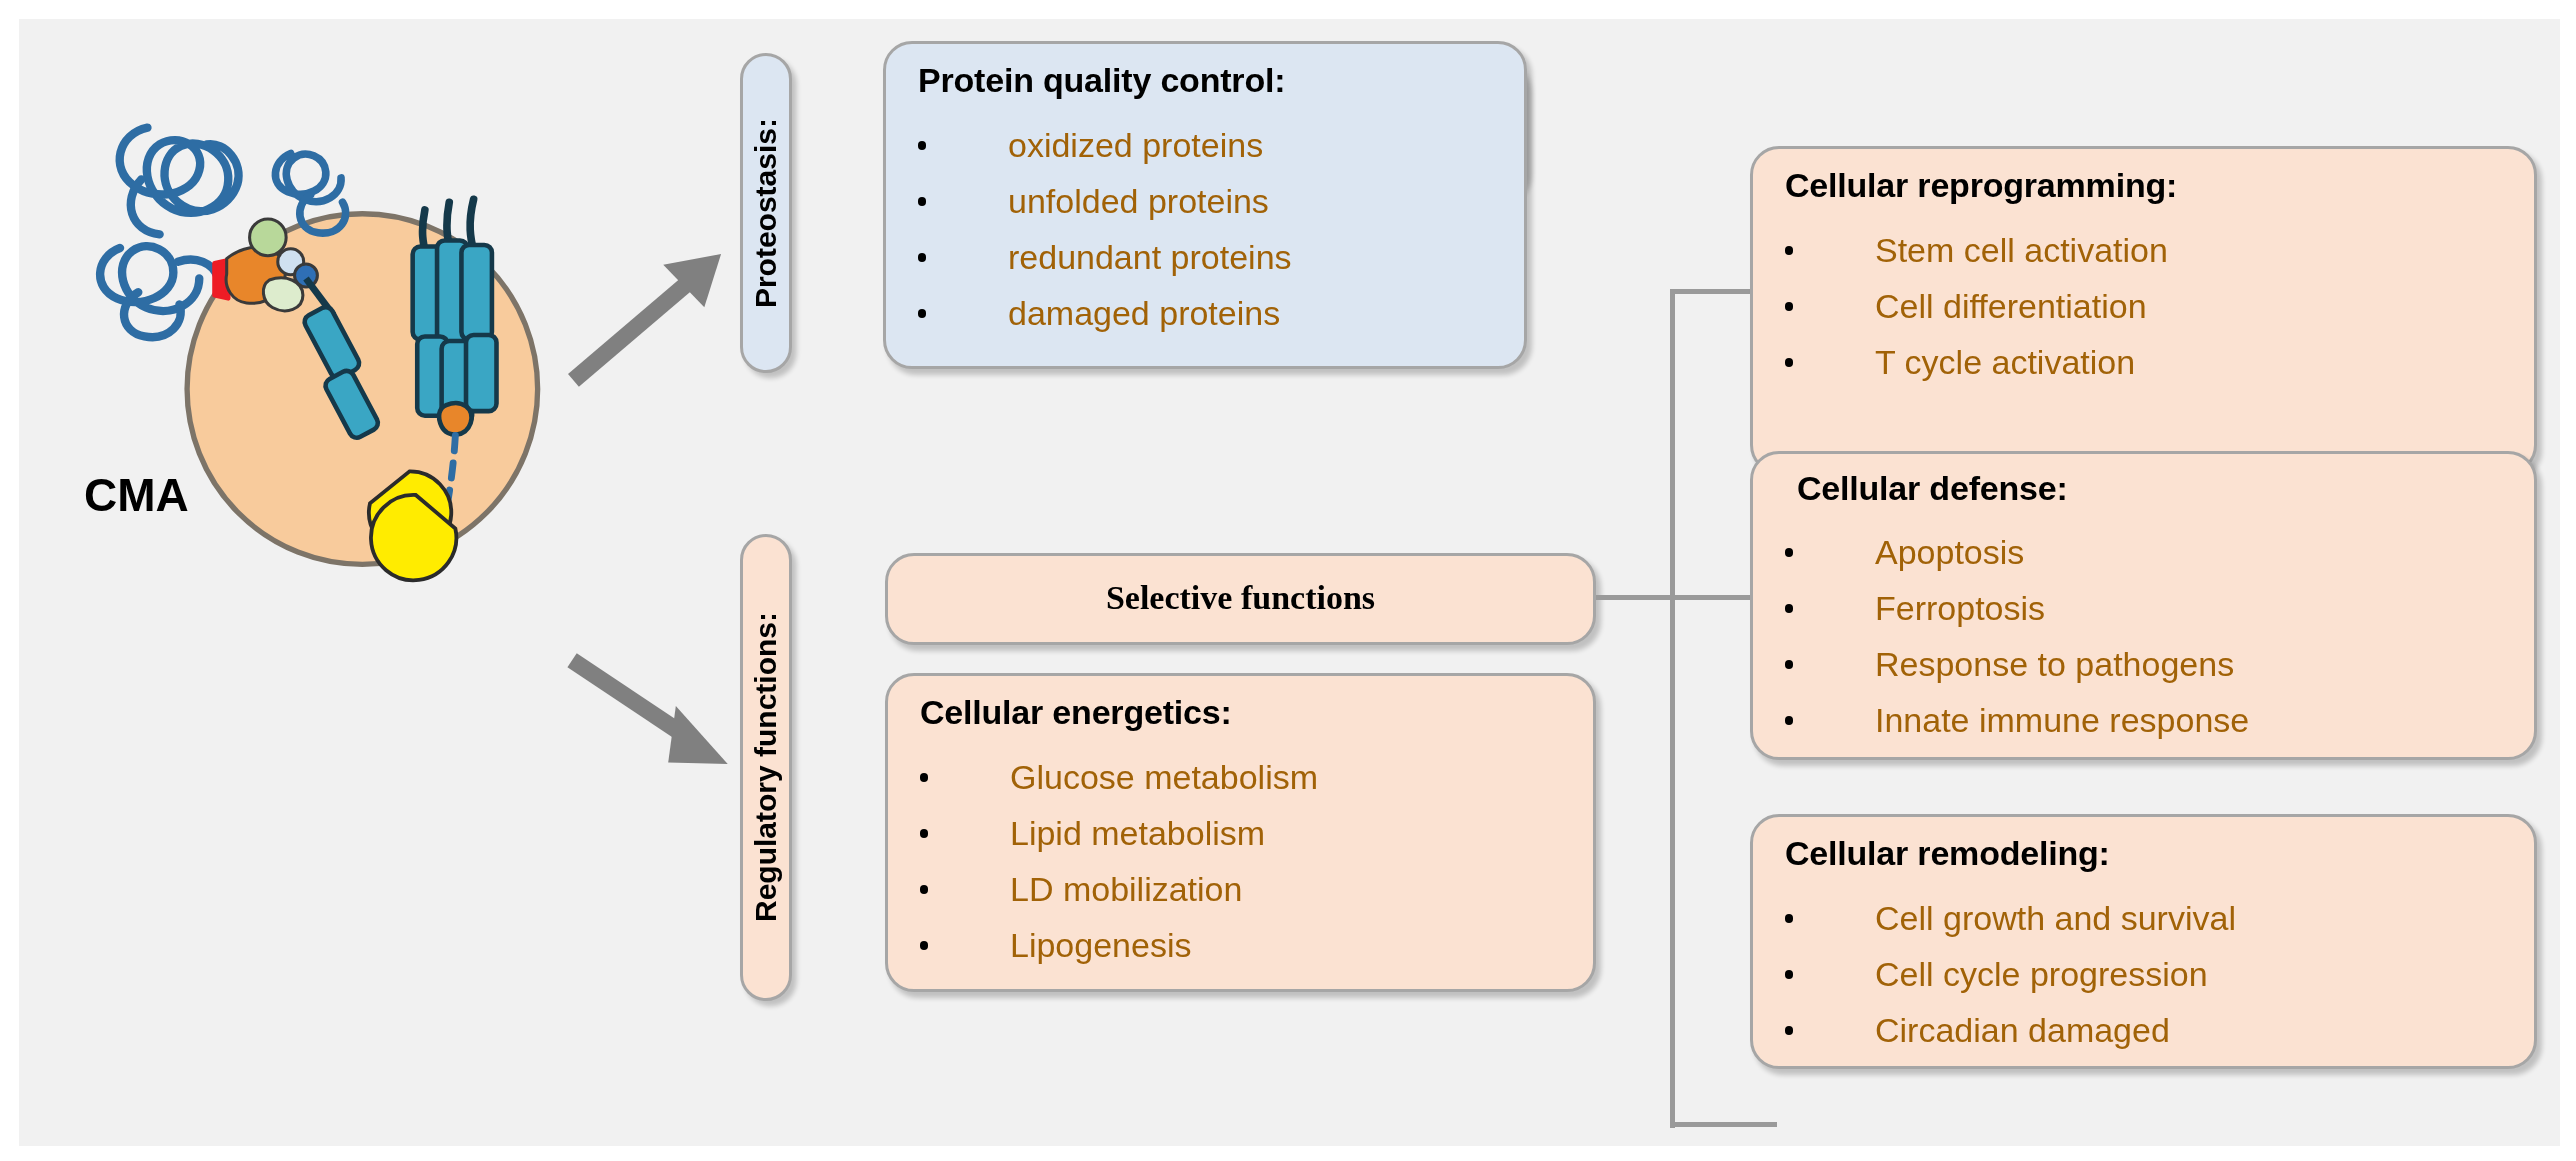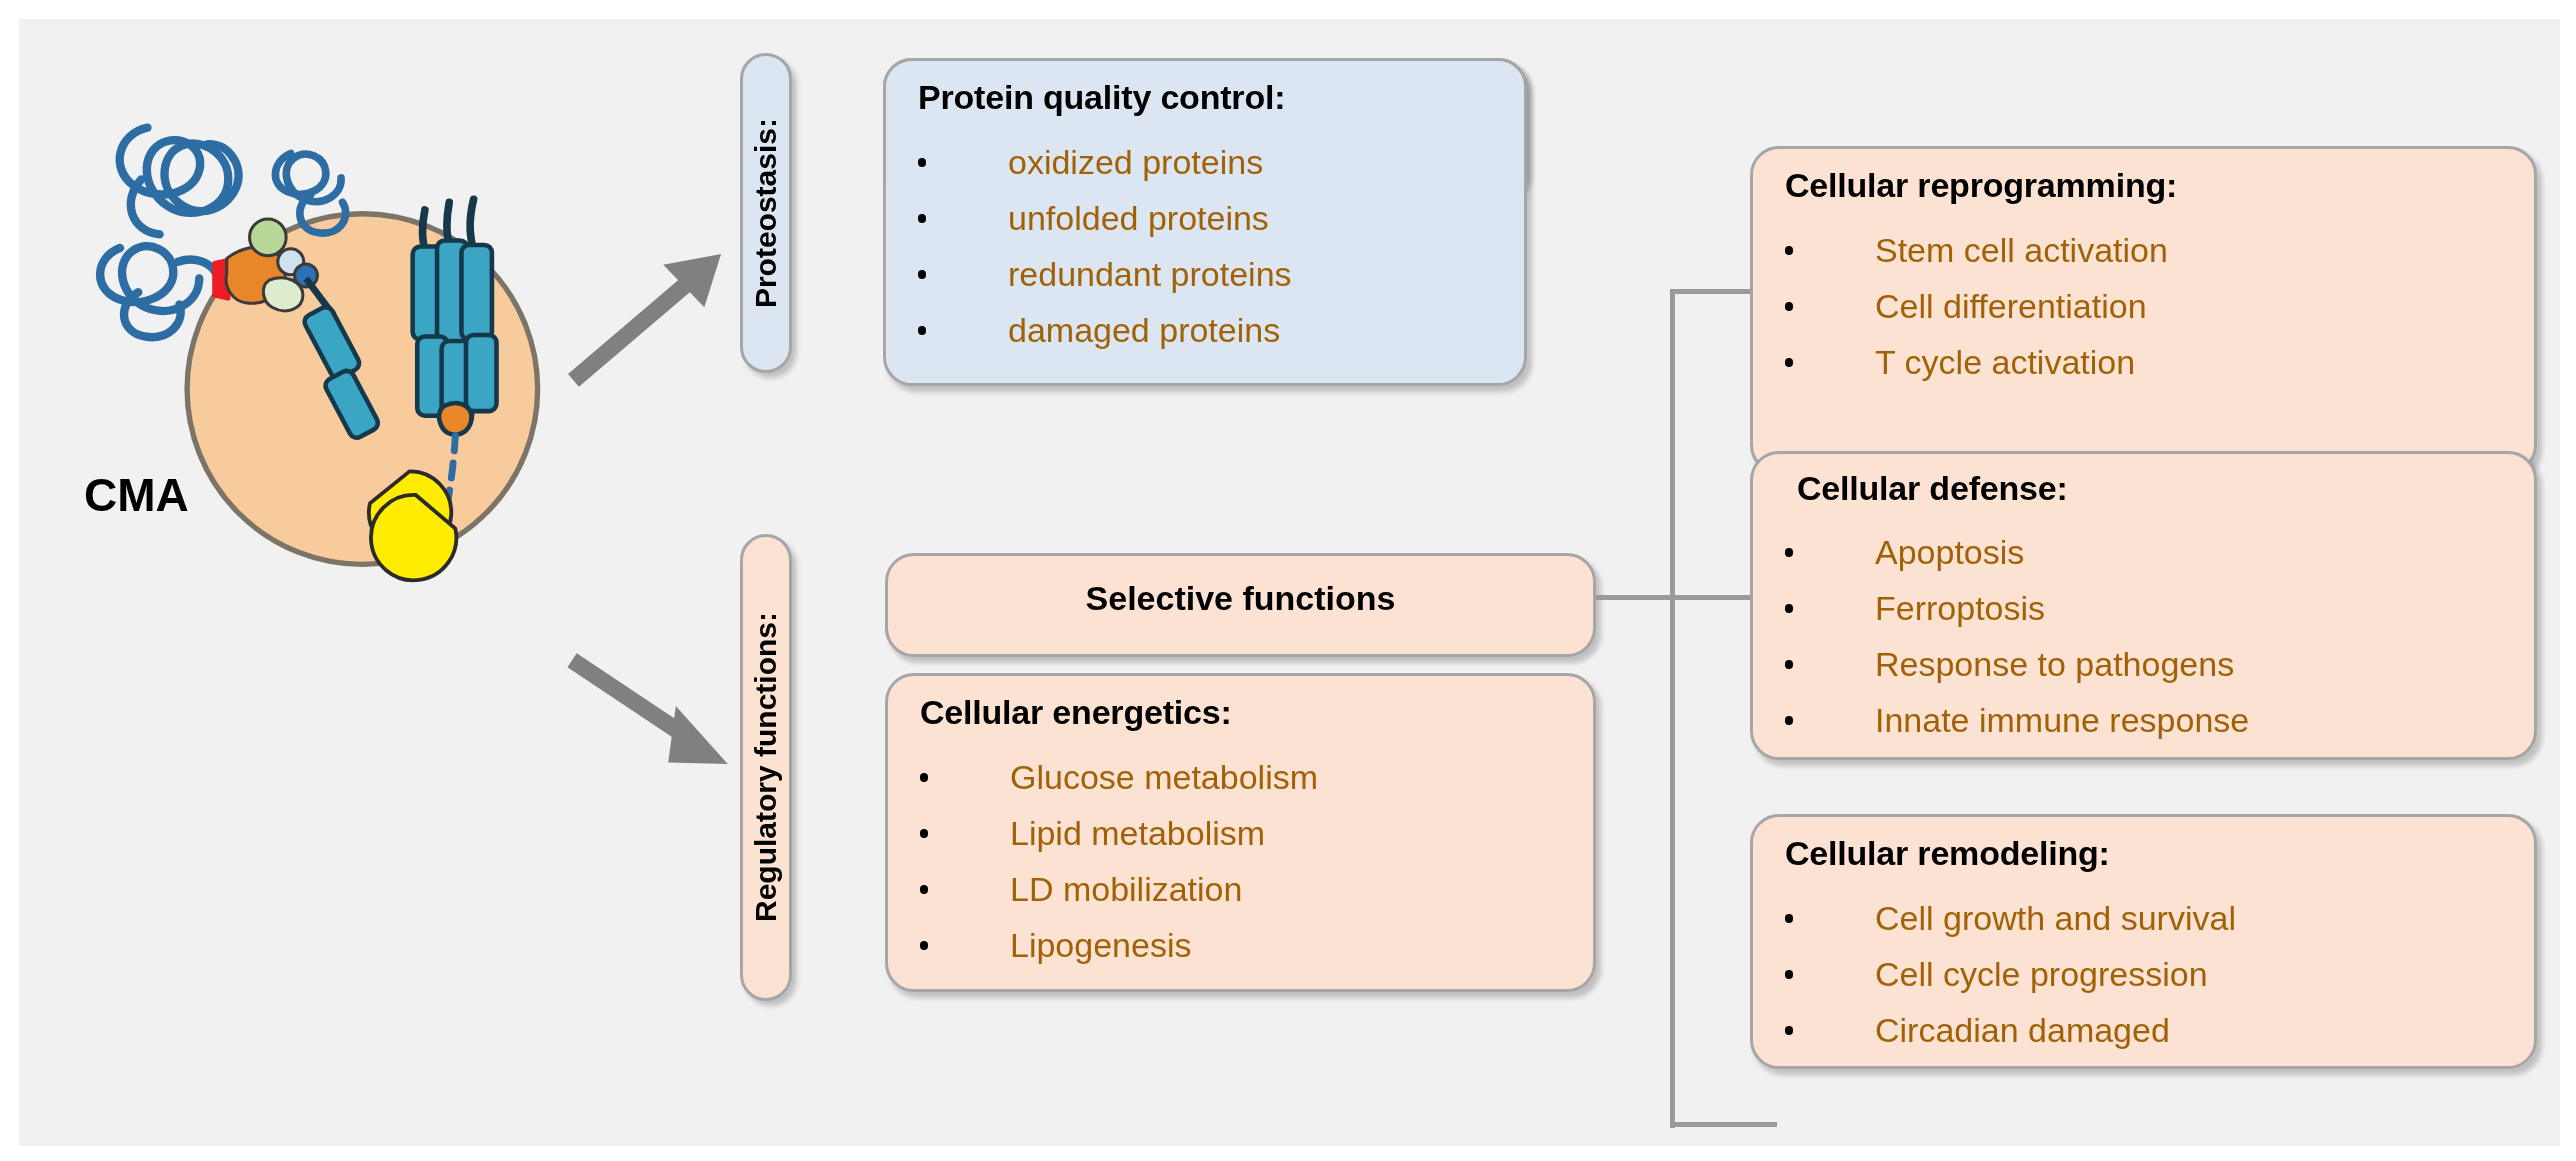--- a/index.html
+++ b/index.html
@@ -206,21 +206,21 @@
     <div class="vlabel blue" style="left:721px; top:34px; width:52px; height:320px;">
       <span style="font-size:30px;">Proteostasis:</span>
     </div>
 
     <div class="vlabel peach" style="left:721px; top:515px; width:52px; height:467px;">
       <span style="font-size:30px;">Regulatory functions:</span>
     </div>
 
     <div class="box blue" style="left:864px; top:39px; width:644px; height:140px;"></div>
 
-    <div class="box blue" style="left:864px; top:39px; width:644px; height:328px;">
+    <div class="box blue" style="left:864px; top:22px; width:644px; height:328px;">
       <div class="box-title" style="left:32px; top:17px; font-size:34px;">Protein quality control:</div>
       <ul class="bullet-list" style="left:32px; top:73px; font-size:34px; line-height:56px;">
         <li style="height:56px;">
           <span class="dot"></span>
           <span class="txt">oxidized proteins</span>
         </li>
         <li style="height:56px;">
           <span class="dot"></span>
           <span class="txt">unfolded proteins</span>
         </li>
@@ -228,21 +228,21 @@
           <span class="dot"></span>
           <span class="txt">redundant proteins</span>
         </li>
         <li style="height:56px;">
           <span class="dot"></span>
           <span class="txt">damaged proteins</span>
         </li>
       </ul>
     </div>
 
-    <div class="box peach" style="left:866px; top:534px; width:711px; height:104px;">
+    <div class="box peach" style="left:866px; top:534px; width:711px; height:92px;font-family:Liberation Serif, serif;">
       <div class="center-box-text" style="top:23px; font-size:34px;">Selective functions</div>
     </div>
 
     <div class="box peach" style="left:866px; top:654px; width:711px; height:319px;">
       <div class="box-title" style="left:32px; top:17px; font-size:34px;">Cellular energetics:</div>
       <ul class="bullet-list" style="left:32px; top:73px; font-size:34px; line-height:56px;">
         <li style="height:56px;">
           <span class="dot"></span>
           <span class="txt">Glucose metabolism</span>
         </li>

